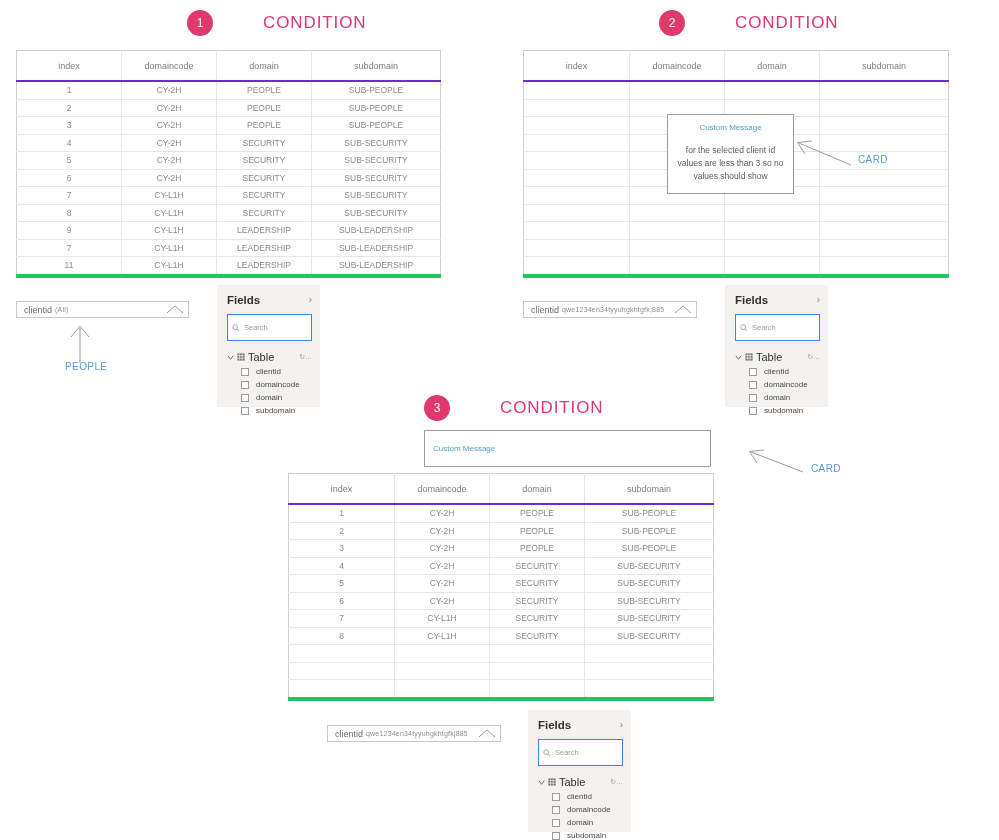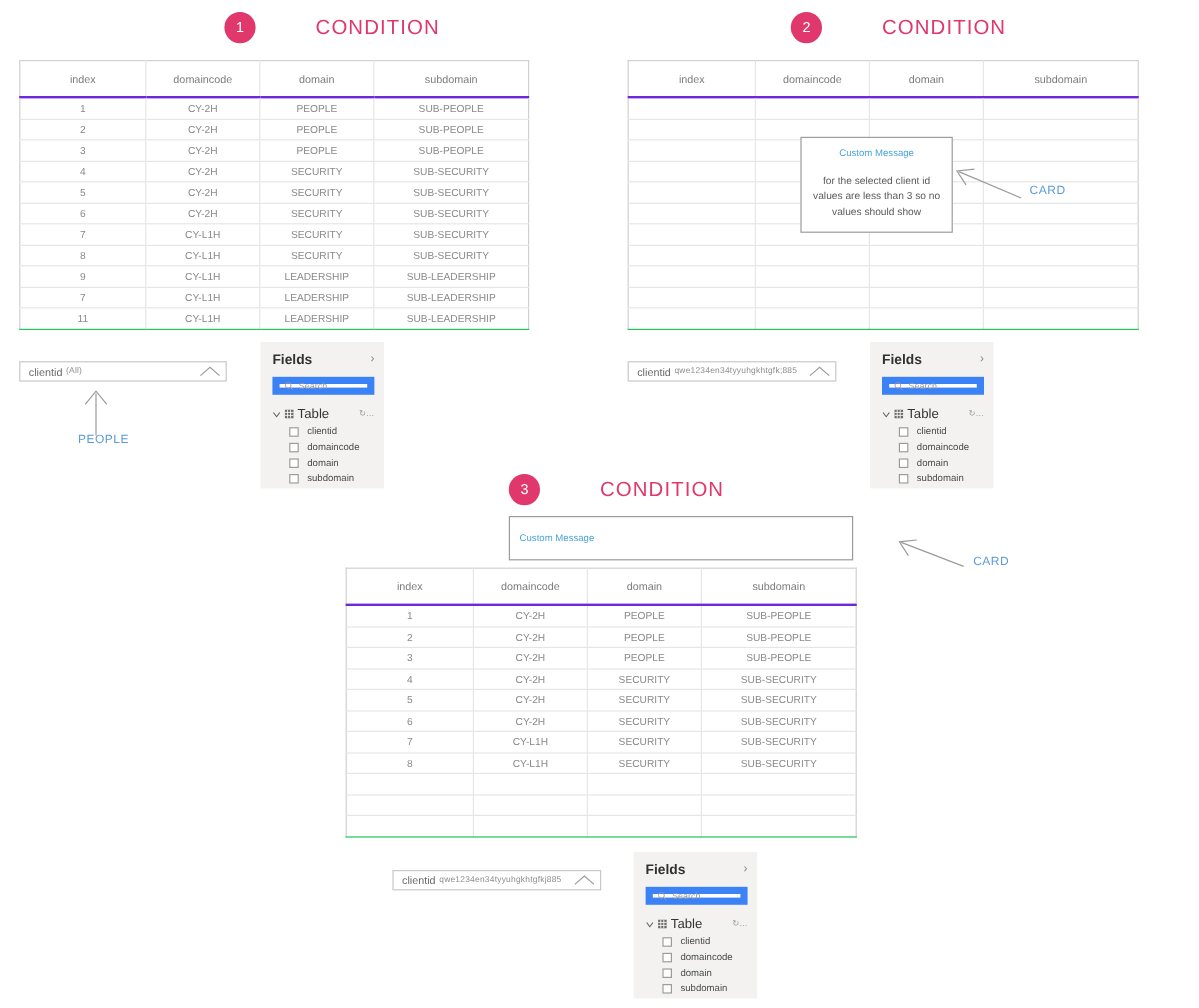--- a/index.html
+++ b/index.html
@@ -53,21 +53,21 @@
     white-space: nowrap;
   }
   table.pbi th {
     height: 29px;
     font-size: 9px;
     color: #7d7d7d;
     border-bottom: 2px solid #6d28d9;
   }
   table.pbi tr td:first-child, table.pbi tr th:first-child { border-left: 1px solid #d0d0d0; }
   table.pbi tr td:last-child, table.pbi tr th:last-child { border-right: 1px solid #d0d0d0; }
-  table.pbi tr:last-child td { border-bottom: 1px solid #22c55e; }
+  table.pbi tr:last-child td { border-bottom: 4px solid #22c55e; }
   table.pbi tr:first-child th { border-top: 1px solid #d0d0d0; }
 
   
   .slicer {
     border: 1px solid #c8c8c8;
     background: #ffffff;
     height: 17px;
     display: flex;
     align-items: center;
     padding: 0 4px 0 7px;
@@ -83,23 +83,23 @@
     box-sizing: border-box;
     padding: 9px 8px 10px 10px;
   }
   .fields-head {
     display: flex; align-items: center; justify-content: space-between;
   }
   .fields-title { font-size: 11.5px; font-weight: bold; color: #323130; }
   .fields-collapse { color: #8a8886; font-size: 10px; line-height: 1; }
   .fields-search {
     margin-top: 8px;
-    height: 15px;
+    height: 27px;
     background: #ffffff;
-    border: 6px solid #3b82f6;
+    border: 1px solid #3b82f6;
     display: flex; align-items: center;
     gap: 4px;
     padding: 0 4px;
     box-sizing: border-box;
   }
   .fields-search span.txt { font-size: 7.5px; color: #9a9a9a; }
   .fields-tablerow {
     margin-top: 10px;
     display: flex; align-items: center; gap: 3px;
   }

